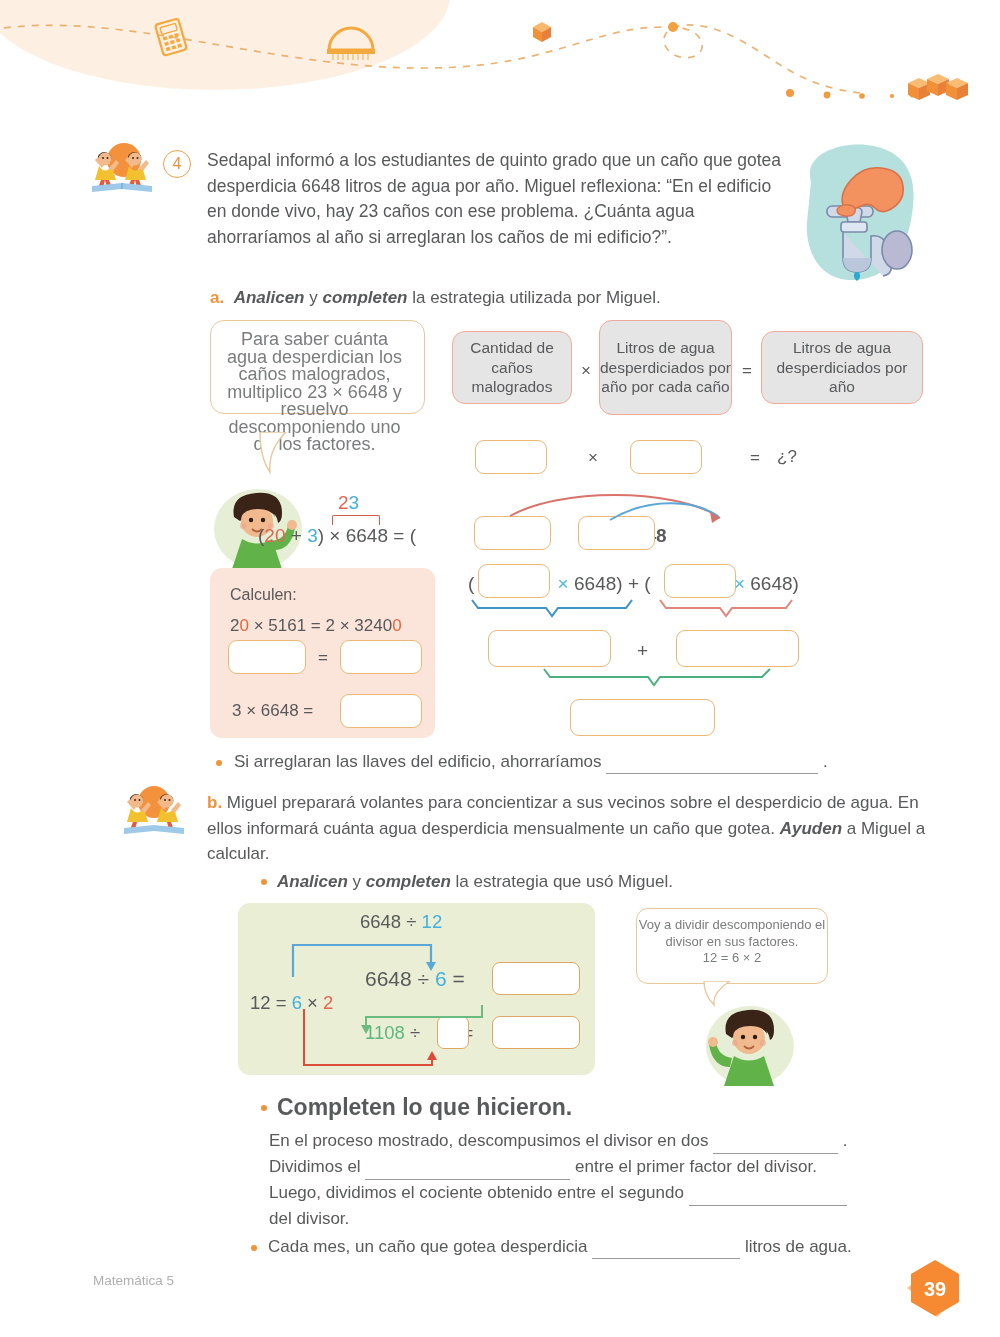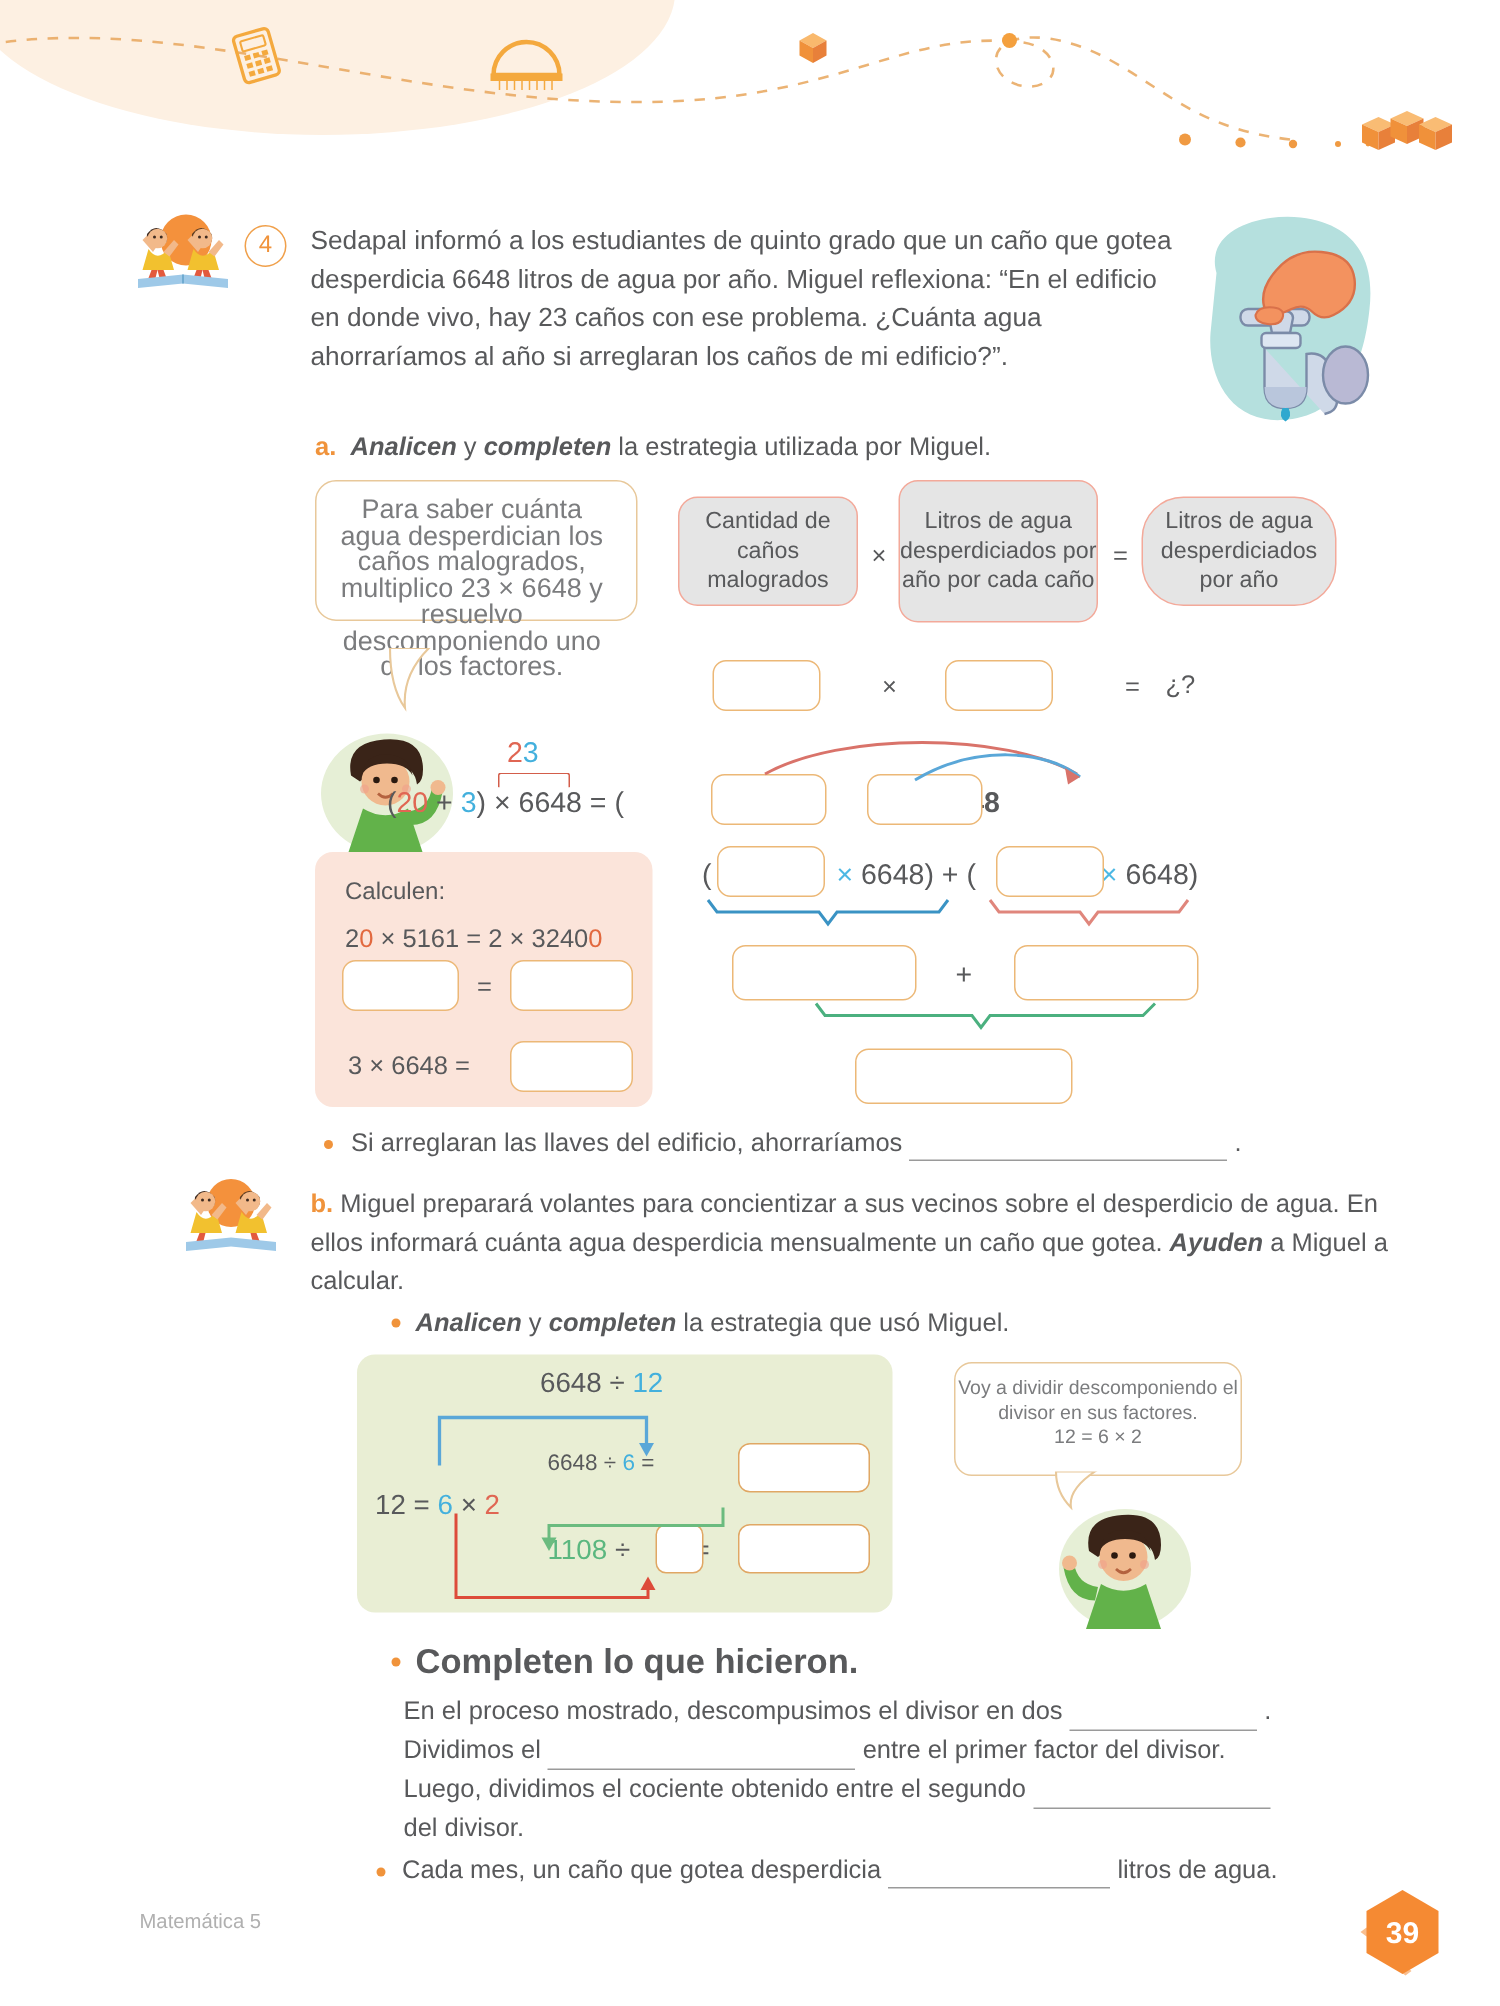--- a/index.html
+++ b/index.html
@@ -48,21 +48,21 @@
   .bubble-a-tail { position: absolute; left: 255px; top: 432px; width: 40px; height: 48px; }
 
   
   .pbox {
     position: absolute; border-radius: 13px; background: #e5e5e5; border: 1.3px solid #f3a99a;
     color: #58595b; font-size: 15.5px; line-height: 19.5px; text-align: center;
     display: flex; align-items: center; justify-content: center;
   }
   #pbox1 { left: 452px; top: 331px; width: 120px; height: 73px; }
   #pbox2 { left: 599px; top: 320px; width: 133px; height: 95px; }
-  #pbox3 { left: 761px; top: 331px; width: 130px; height: 73px; border-radius: 28px; }
+  #pbox3 { left: 761px; top: 331px; width: 162px; height: 73px; }
   .op-sym { position: absolute; font-size: 17px; color: #58595b; }
   #op-mul1 { left: 581px; top: 361px; }
   #op-eq1  { left: 742px; top: 361px; }
 
   
   .blank {
     position: absolute; background: #fff; border: 1.5px solid #ecb877; border-radius: 9px;
   }
   #b1 { left: 475px; top: 440px; width: 72px; height: 34px; }
   #b2 { left: 630px; top: 440px; width: 72px; height: 34px; }
@@ -115,21 +115,21 @@
 
   .kids-b { position: absolute; left: 118px; top: 784px; width: 72px; height: 52px; }
   .part-b { position: absolute; left: 207px; top: 790px; width: 730px; font-size: 17px; line-height: 25.5px; }
 
   
   .green-box {
     position: absolute; left: 238px; top: 903px; width: 357px; height: 172px;
     background: #e9eed4; border-radius: 12px;
   }
   .gb-l1 { position: absolute; left: 360px; top: 911px; font-size: 18.5px; }
-  .gb-l2 { position: absolute; left: 365px; top: 967px; font-size: 15px; }
+  .gb-l2 { position: absolute; left: 365px; top: 967px; font-size: 21px; }
   .gb-l3 { position: absolute; left: 365px; top: 1022px; font-size: 18.5px; }
   .gb-left { position: absolute; left: 250px; top: 992px; font-size: 18.5px; }
   .gb-blank { position: absolute; background: #fff; border: 1.5px solid #e0a764; border-radius: 8px; }
   #gb1 { left: 492px; top: 962px; width: 88px; height: 33px; }
   #gb2 { left: 492px; top: 1016px; width: 88px; height: 33px; }
   #gb3 { left: 437px; top: 1016px; width: 32px; height: 33px; border-radius: 7px; }
 
   
   .bubble-b {
     position: absolute; left: 636px; top: 908px; width: 192px; height: 76px;

